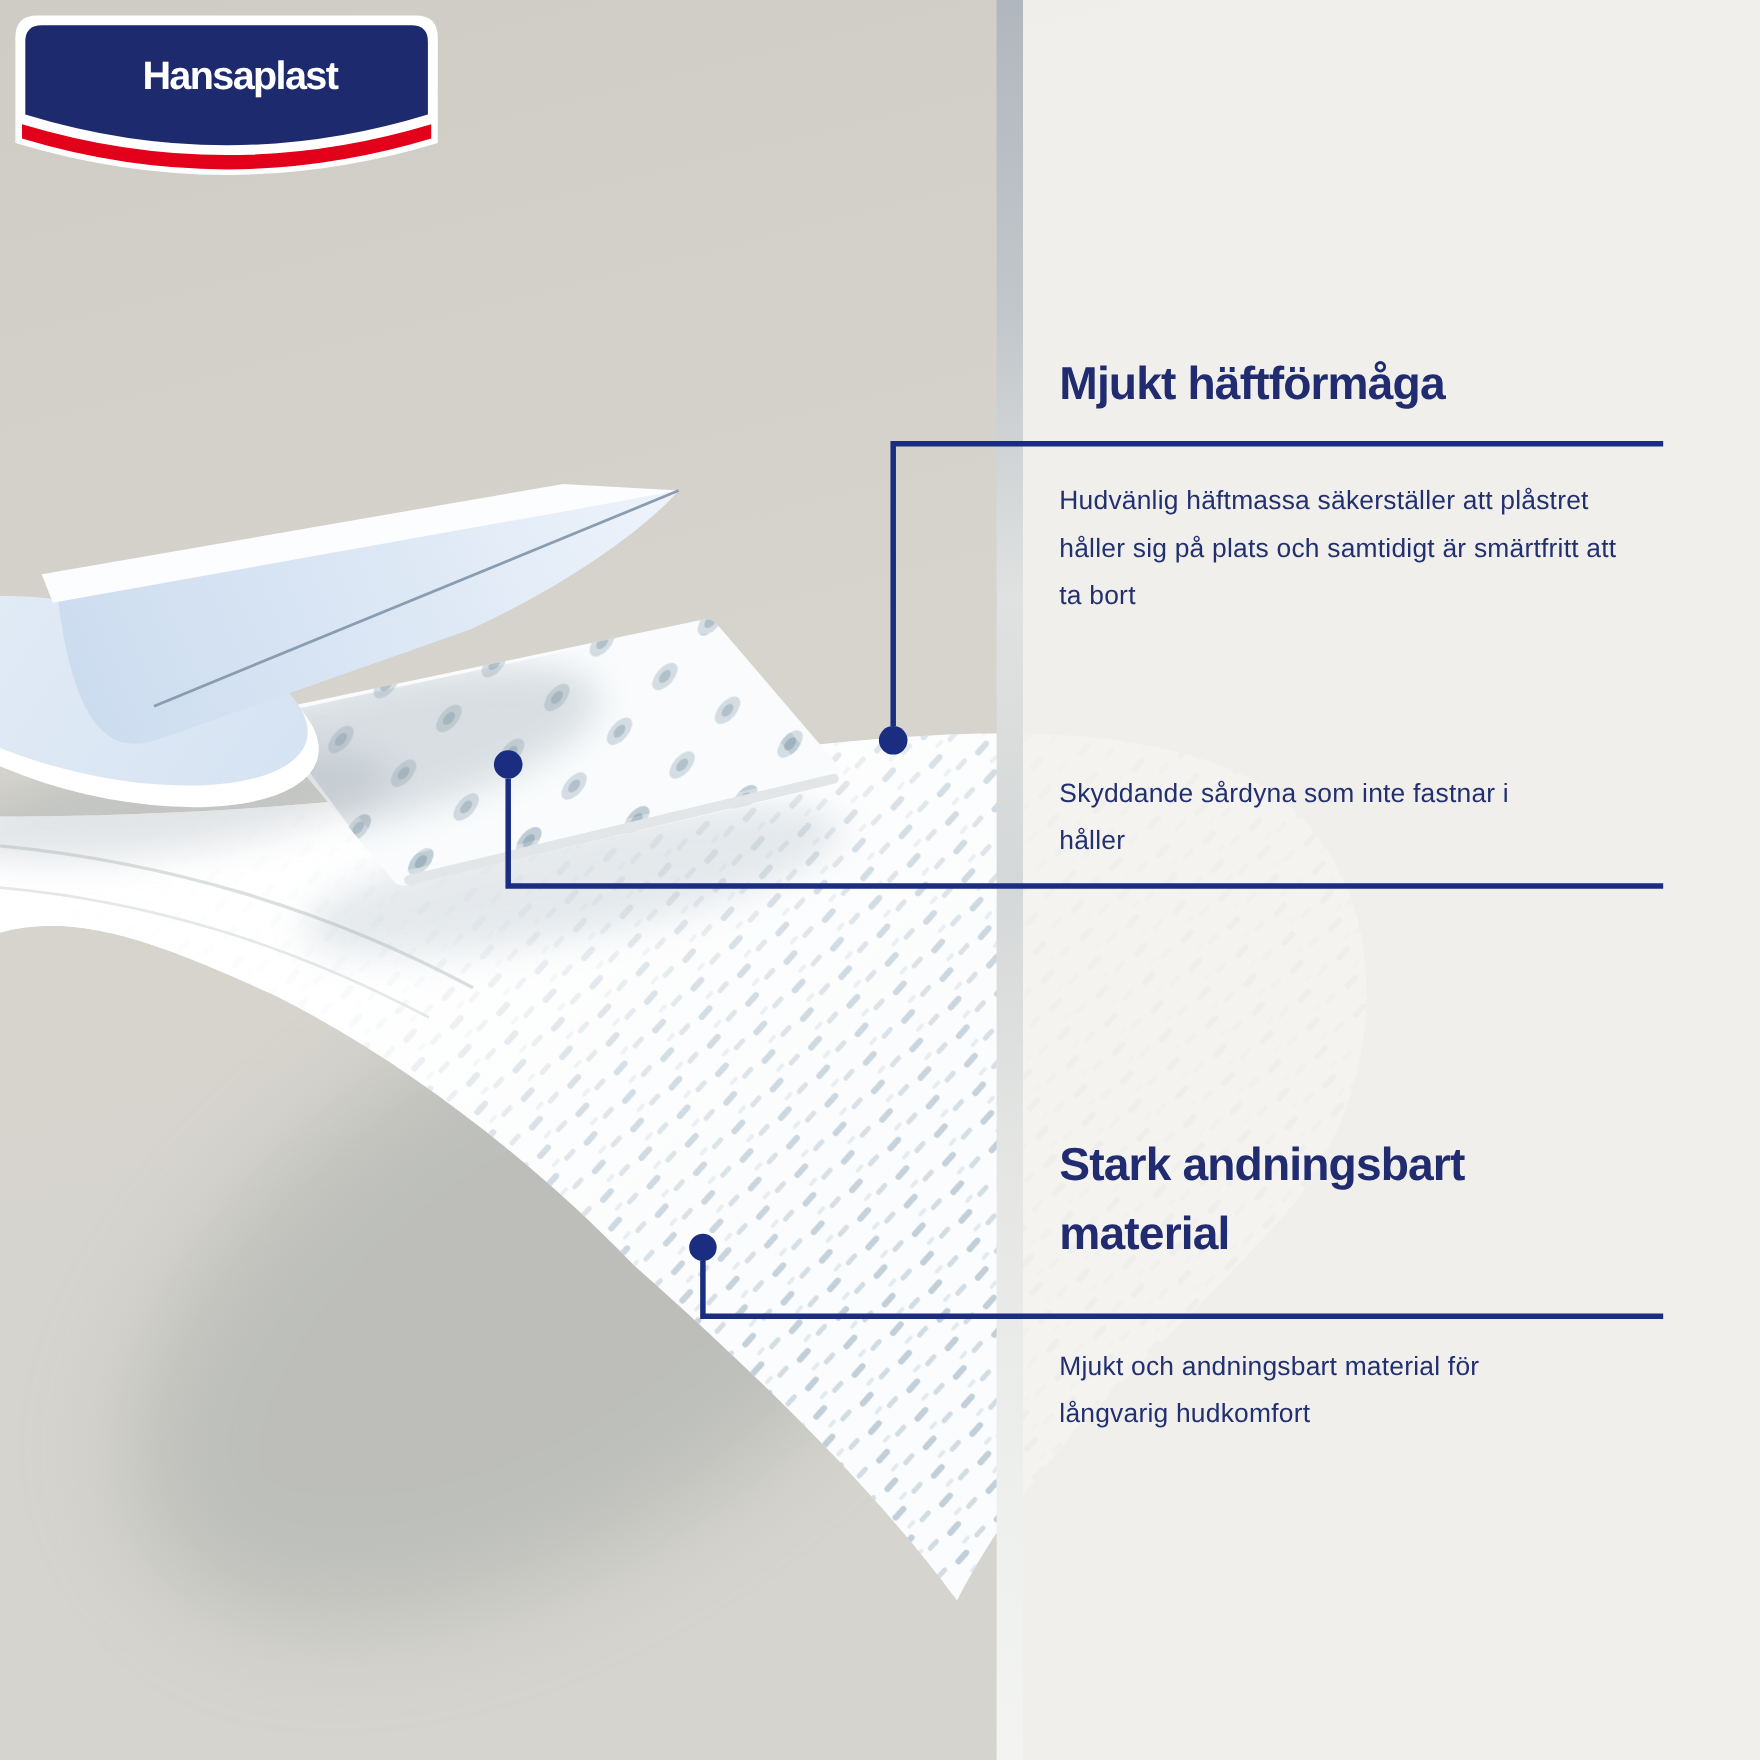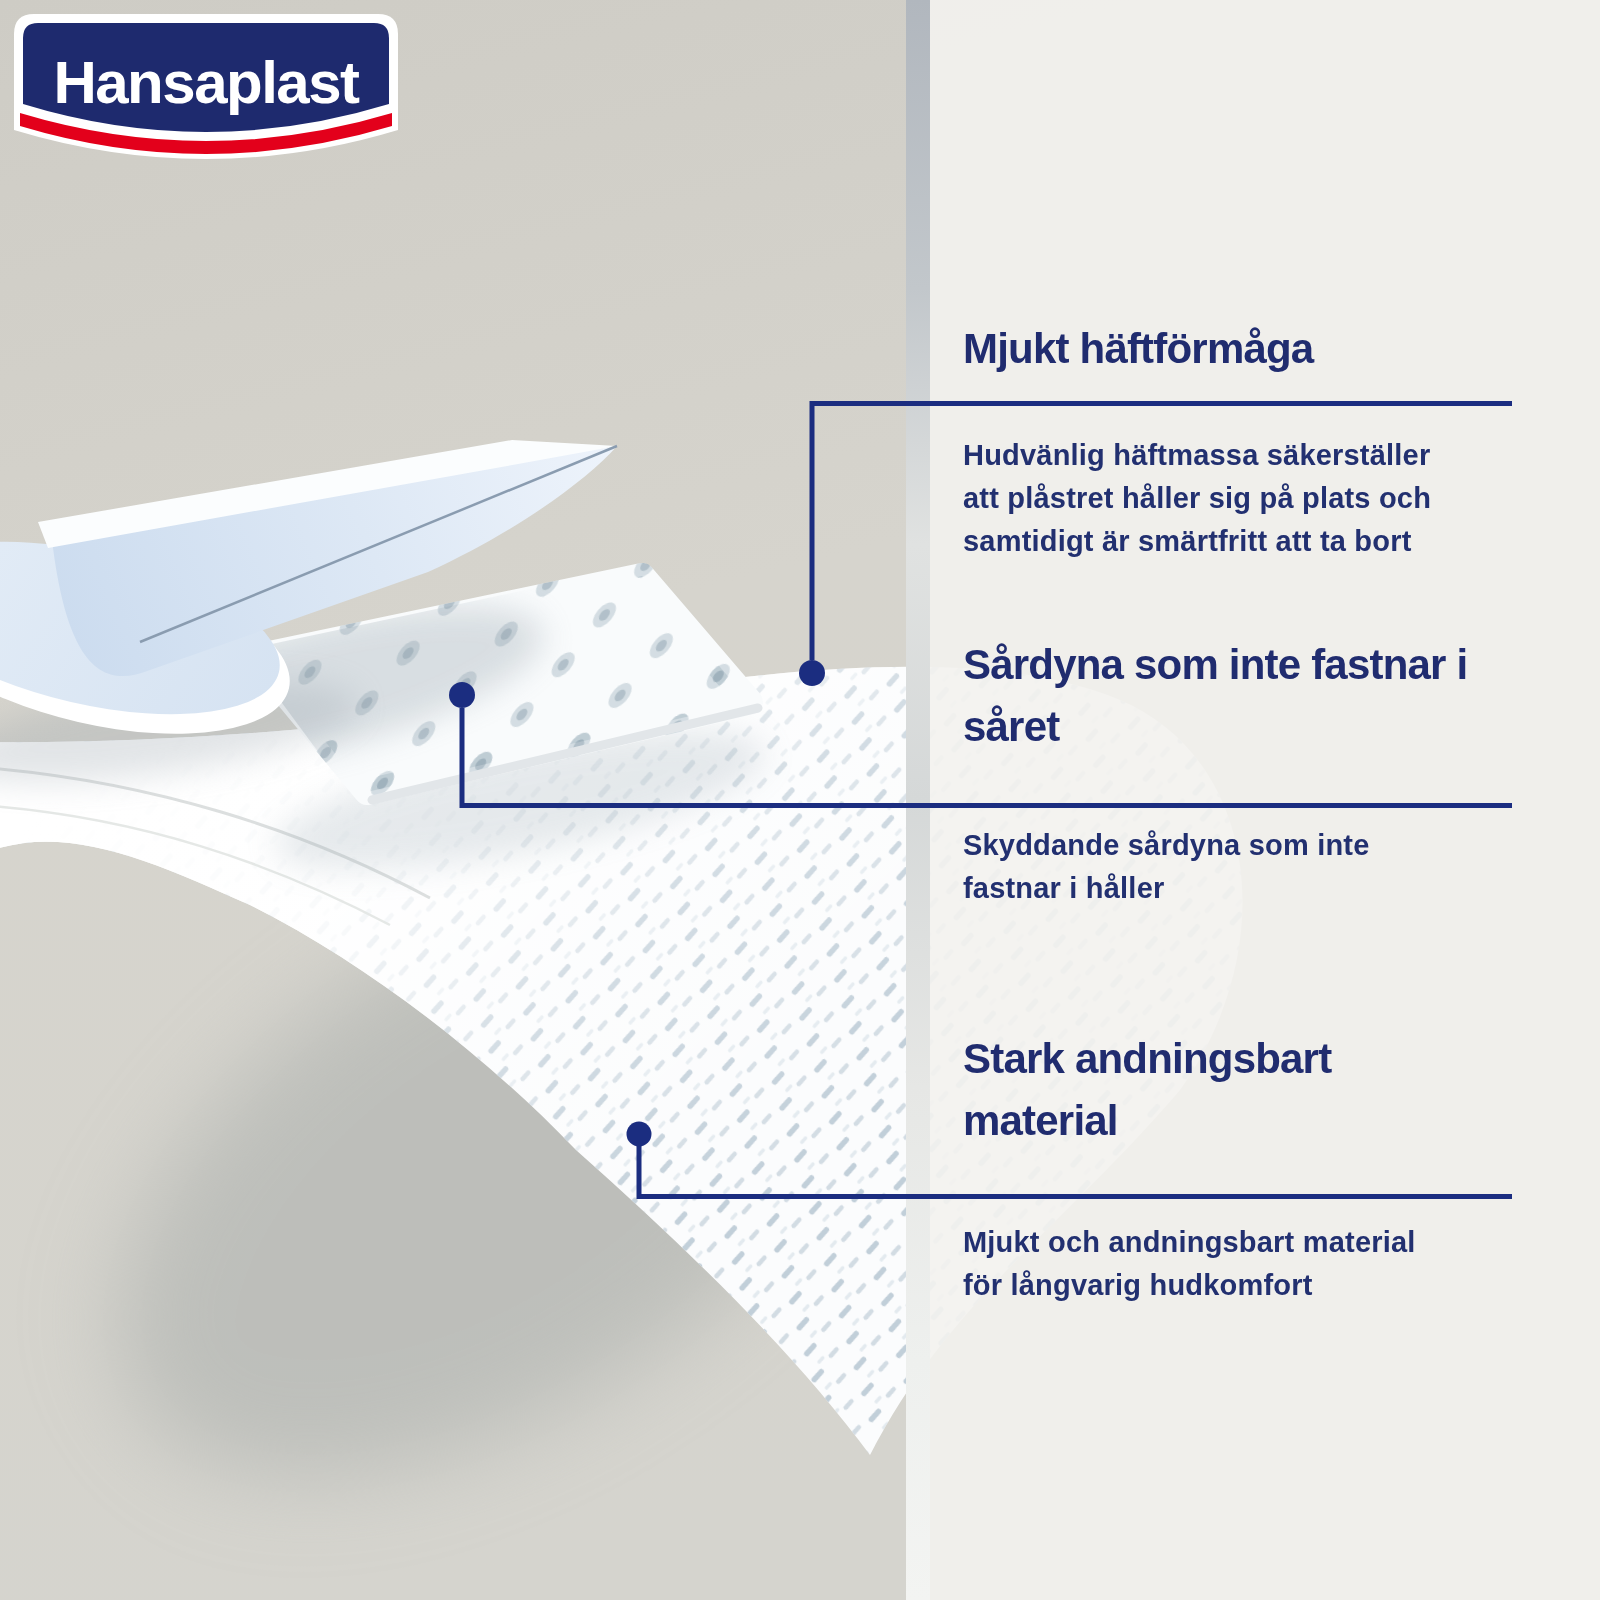--- a/index.html
+++ b/index.html
@@ -3,30 +3,30 @@
 <meta charset="utf-8">
 <style>
   html,body{margin:0;padding:0;background:#ffffff;}
   .canvas{
     position:relative;width:1600px;height:1600px;overflow:hidden;
     font-family:"Liberation Sans", sans-serif;
   }
   .scene{position:absolute;left:0;top:0;width:1600px;height:1600px;display:block;}
   .logo-text{
     position:absolute;left:14px;top:48px;width:384px;
-    text-align:center;color:#ffffff;font-weight:700;font-size:60px;
-    letter-spacing:-1.5px;z-index:5;
+    text-align:center;color:#ffffff;font-weight:700;font-size:36px;
+    letter-spacing:-1.5px;z-index:5;padding-left:12px;
   }
   .feature{position:absolute;left:963px;z-index:6;}
   .feature h2{
     margin:0;font-size:42px;line-height:62px;font-weight:700;
     letter-spacing:-0.8px;color:#202c6f;
   }
   .feature p{
-    margin:0;font-size:29px;line-height:43px;font-weight:700;
+    margin:0;font-size:24px;line-height:43px;font-weight:400;
     color:#223070;letter-spacing:0.2px;
   }
   .feature.f1{top:318px;} .feature.f1 h2{width:560px;} .feature.f1 p{margin-top:54px;width:510px;}
   .feature.f2{top:634px;} .feature.f2 h2{width:520px;} .feature.f2 p{margin-top:66px;width:440px;}
   .feature.f3{top:1028px;} .feature.f3 h2{width:520px;} .feature.f3 p{margin-top:69px;width:480px;}
 </style>
 </head>
 <body>
 
 <div class="canvas">
@@ -146,21 +146,20 @@
   </svg>
 
   <div class="logo-text">Hansaplast</div>
 
   <div class="feature f1">
     <h2>Mjukt häftförmåga</h2>
     <p>Hudvänlig häftmassa säkerställer att plåstret håller sig på plats och samtidigt är smärtfritt att ta bort</p>
   </div>
 
   <div class="feature f2">
-    <h2>Sårdyna som inte fastnar i såret</h2>
     <p>Skyddande sårdyna som inte fastnar i håller</p>
   </div>
 
   <div class="feature f3">
     <h2>Stark andningsbart material</h2>
     <p>Mjukt och andningsbart material för långvarig hudkomfort</p>
   </div>
 
 </div>
 

